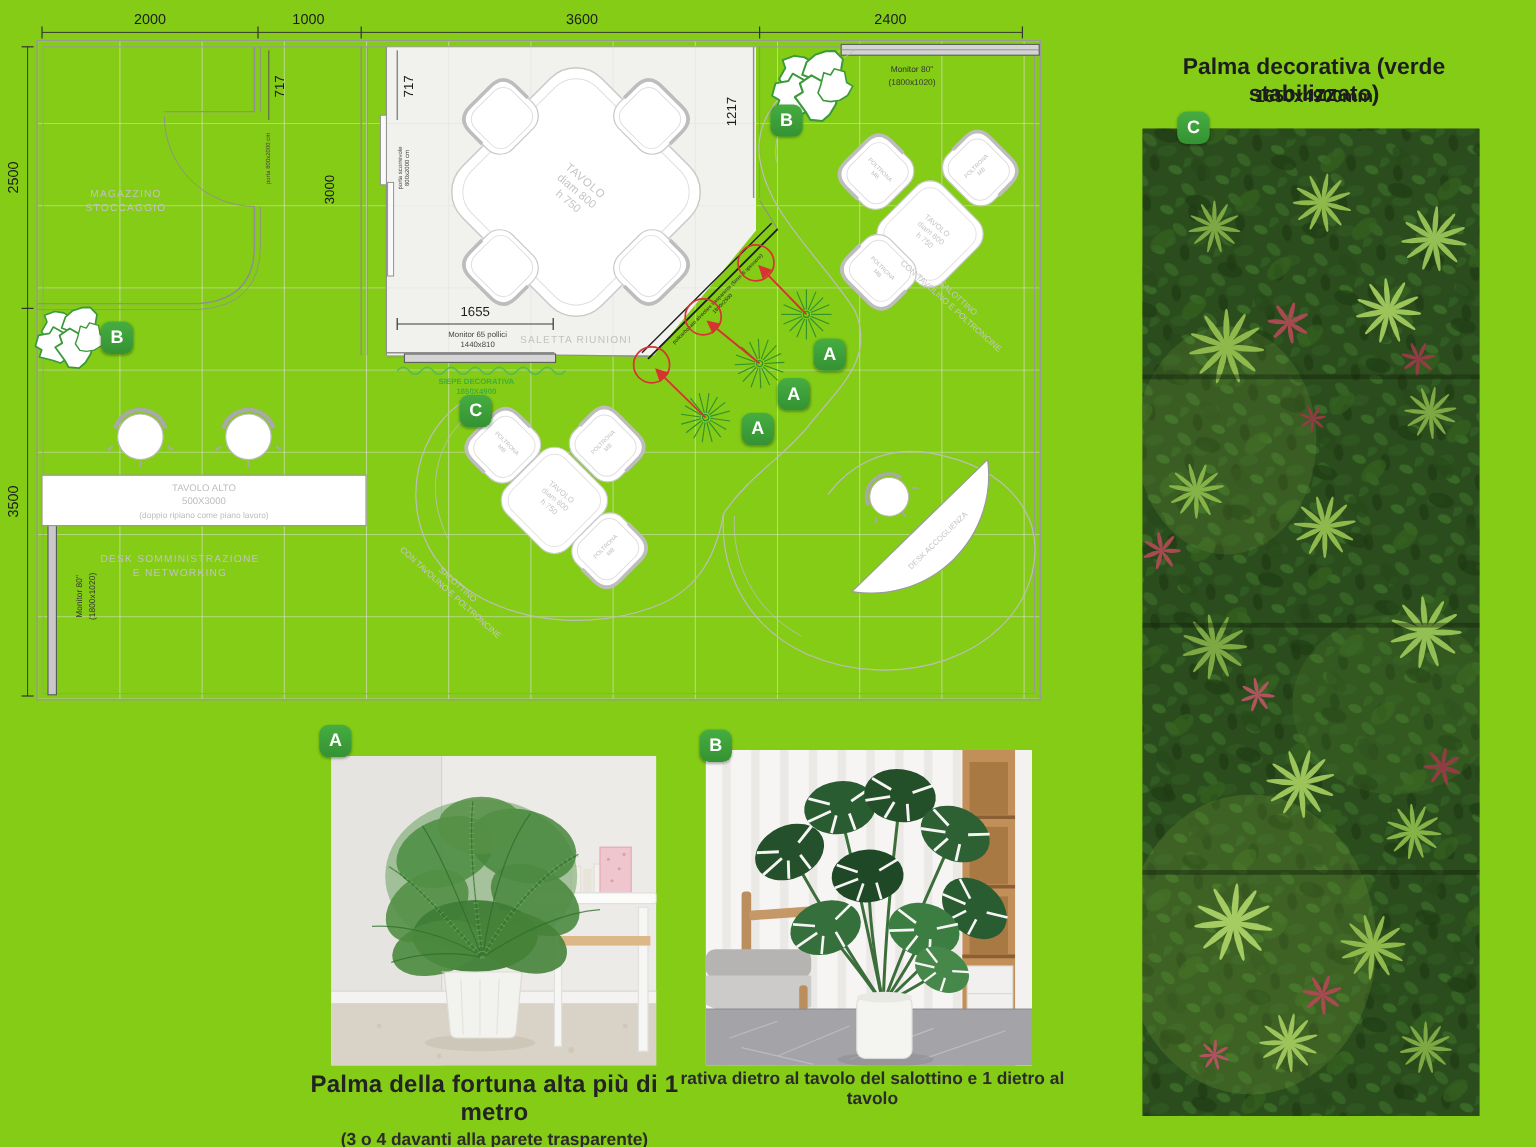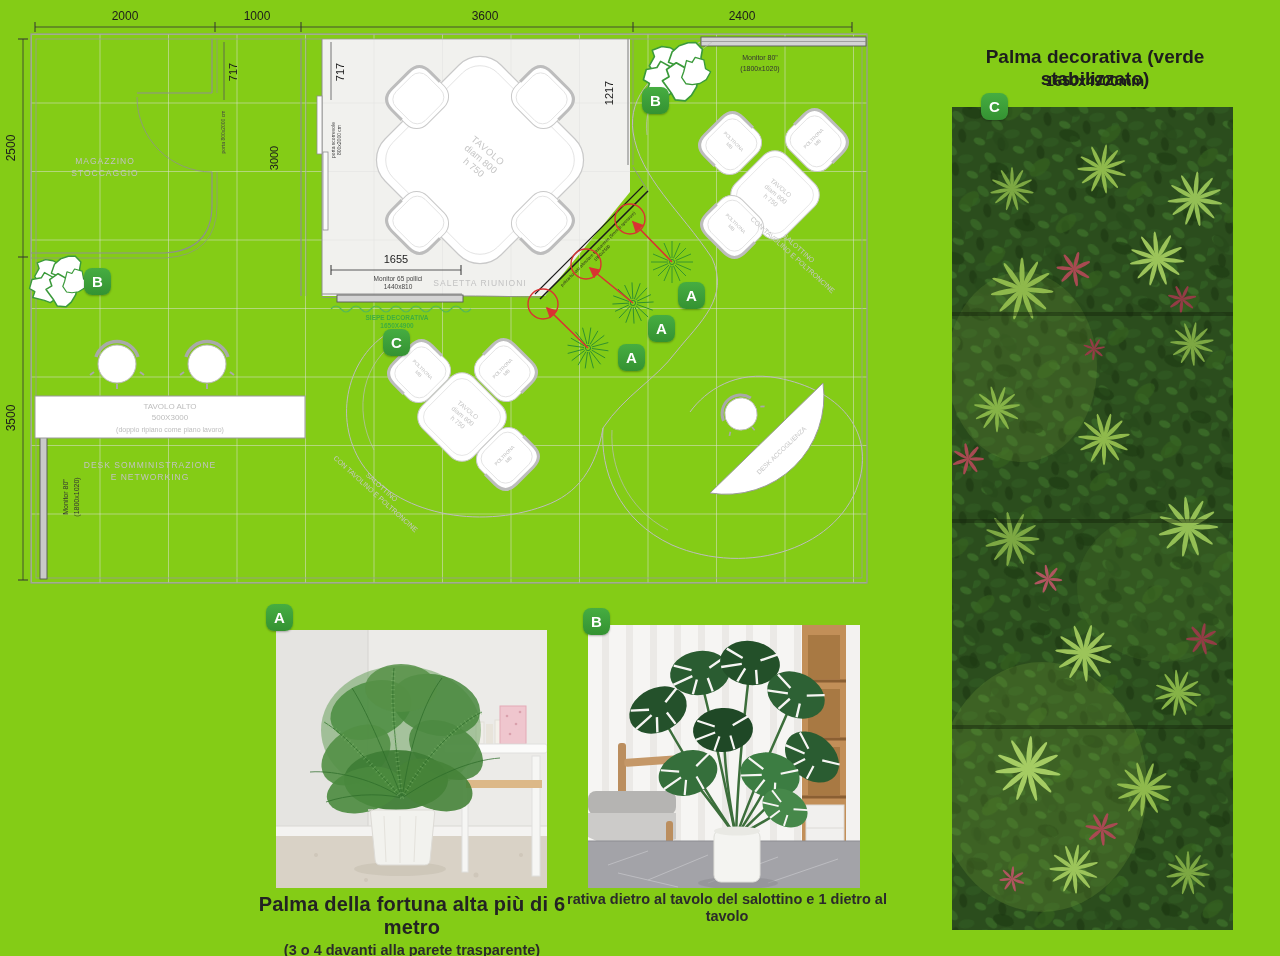--- a/index.html
+++ b/index.html
@@ -371,21 +371,21 @@
     </g>
 
     <ellipse cx="124" cy="239" rx="46" ry="7" fill="#c9c2b4" opacity="0.7"></ellipse>
     <path d="M92,180 h64 q3,0 2.7,3 l-4.6,47 q-.5,5 -5.5,5 h-44 q-5,0 -5.5,-5 l-4.6,-47 q-.3,-3 2.5,-3 z" fill="#f2f2ee" stroke="#dddbd6"></path>
     <line x1="108" y1="186" x2="110" y2="232" stroke="#e4e2dc"></line>
       <line x1="124" y1="186" x2="124" y2="233" stroke="#e4e2dc"></line>
     <line x1="140" y1="186" x2="138" y2="232" stroke="#e4e2dc"></line>
   </svg>
   <div class="badge" style="left:266px;top:604px">A</div>
   <div class="abs" style="left:240px;top:893px;width:344px">
-    <div class="cap-main">Palma della fortuna alta più di 6 metro</div>
+    <div class="cap-main">Palma della fortuna alta più di 1 metro</div>
     <div class="cap-sub">(3 o 4 davanti alla parete trasparente)</div>
   </div>
 
   <svg class="abs" style="left:588px;top:625px" width="272" height="263" viewBox="0 0 272 263">
     <defs>
       <pattern id="curt" width="24" height="20" patternUnits="userSpaceOnUse">
         <rect width="24" height="20" fill="#f6f5f3"></rect>
           <rect x="14" width="7" height="20" fill="#ebe9e6"></rect>
       </pattern>
       <ellipse id="mleafe" rx="30" ry="22"></ellipse>

